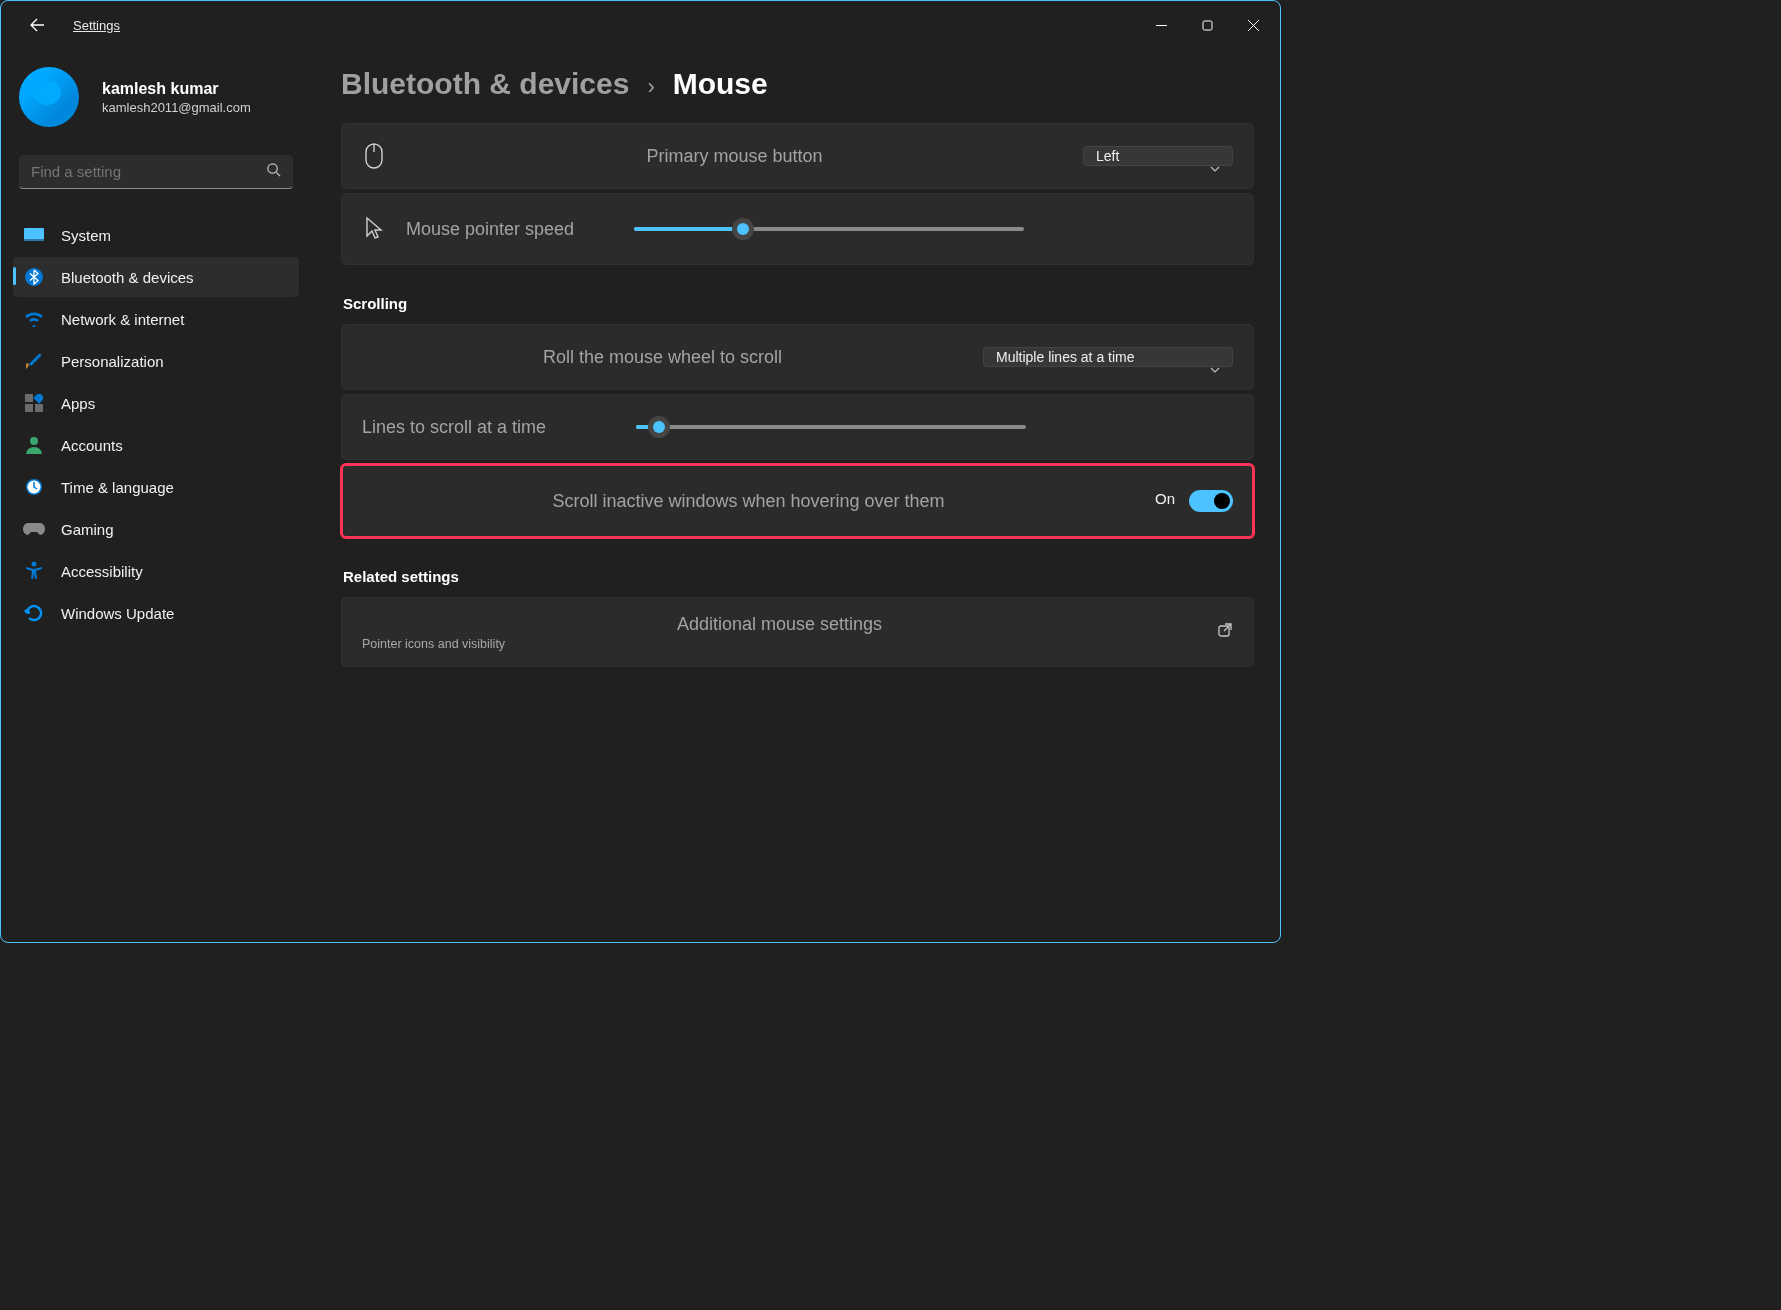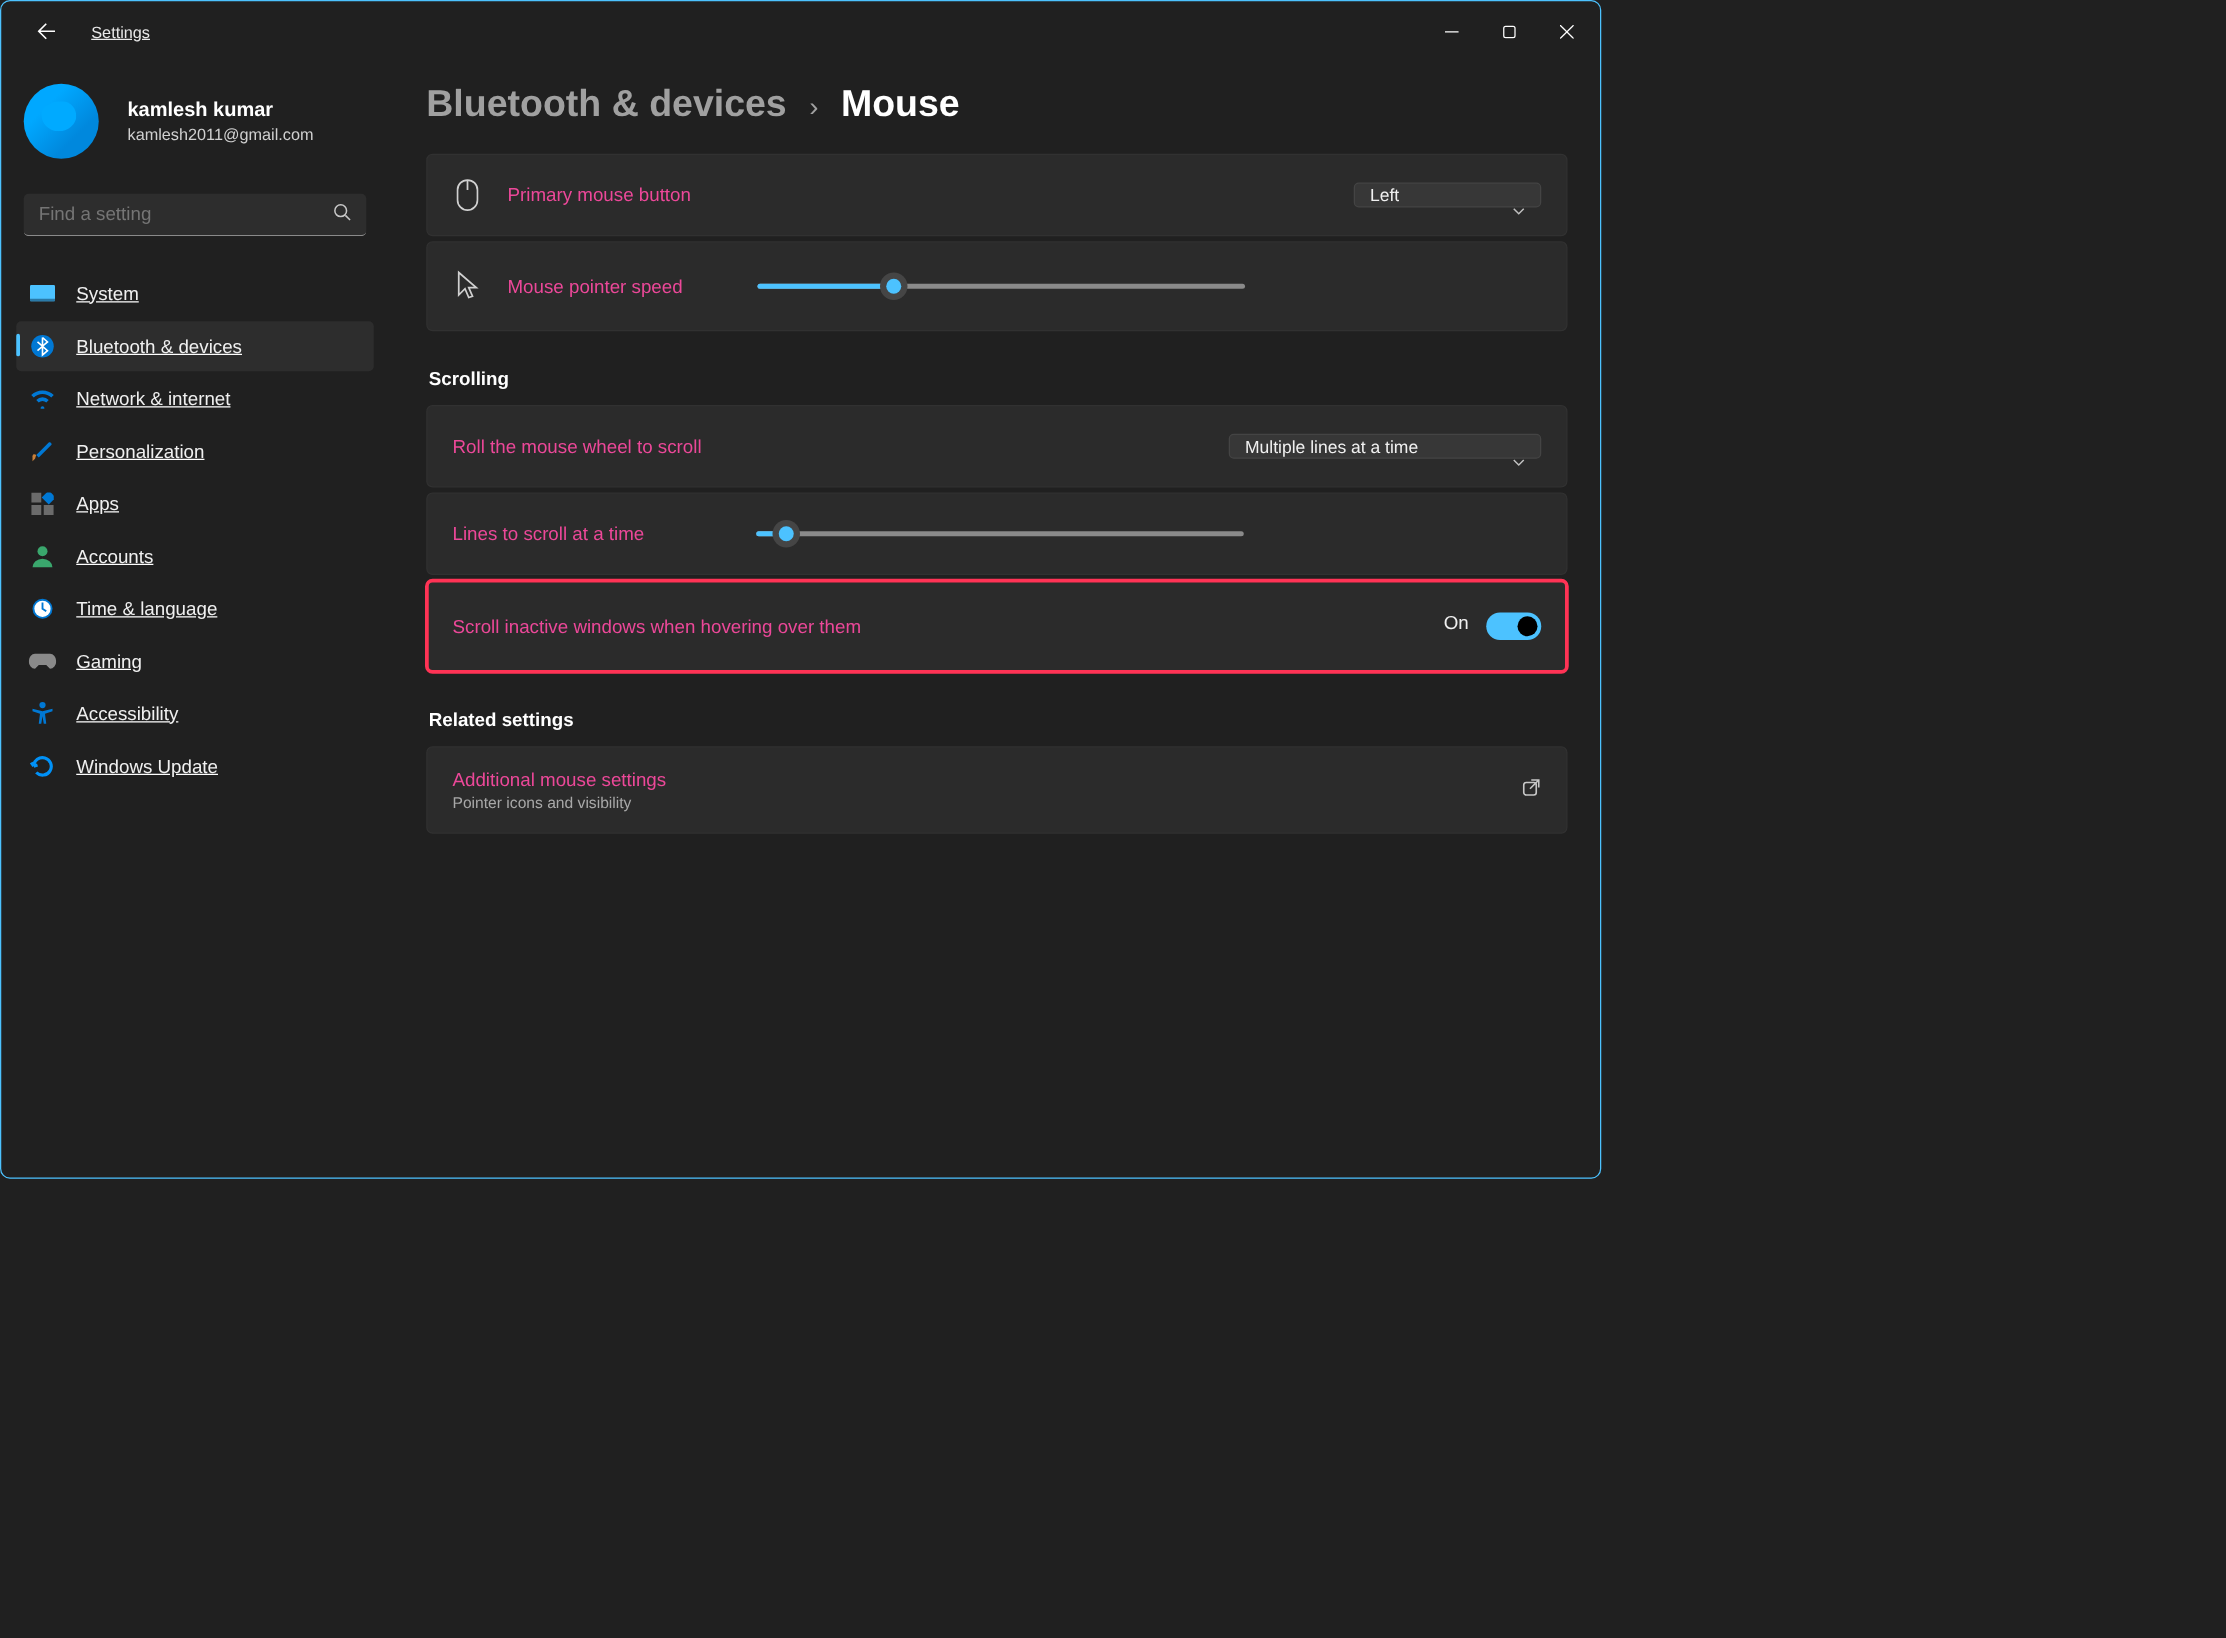--- a/index.html
+++ b/index.html
@@ -98,21 +98,21 @@
   font-size: 15px;
   outline: none;
 }
 .search-wrap { position: relative; }
 .search-icon {
   position: absolute;
   right: 26px;
   top: 27px;
   color: #c8c8c8;
 }
-.nav { padding: 6px 0; text-decoration: underline; }
+.nav { padding: 6px 0; }
 .nav-item {
   height: 40px;
   margin: 2px 8px;
   border-radius: 4px;
   display: flex;
   align-items: center;
   padding: 0 10px 0 10px;
   gap: 16px;
   font-size: 15px;
   color: #f0f0f0;
@@ -178,23 +178,24 @@
 .card + .card { margin-top: 4px; }
 .card-group { margin-bottom: 30px; }
 .card-icon {
   width: 24px;
   display: flex;
   align-items: center;
   justify-content: center;
   color: #d0d0d0;
 }
 .card-label {
-  font-size: 15px;
-  color: #ec4899;
+  font-size: 18px;
+  color: #a3a3a3;
   flex: 1;
+  text-align: center;
 }
 .card-sublabel {
   font-size: 12.5px;
   color: #a8a8a8;
   margin-top: 2px;
 }
 .dropdown {
   background: #373737;
   border: 1px solid #444;
   border-radius: 4px;

